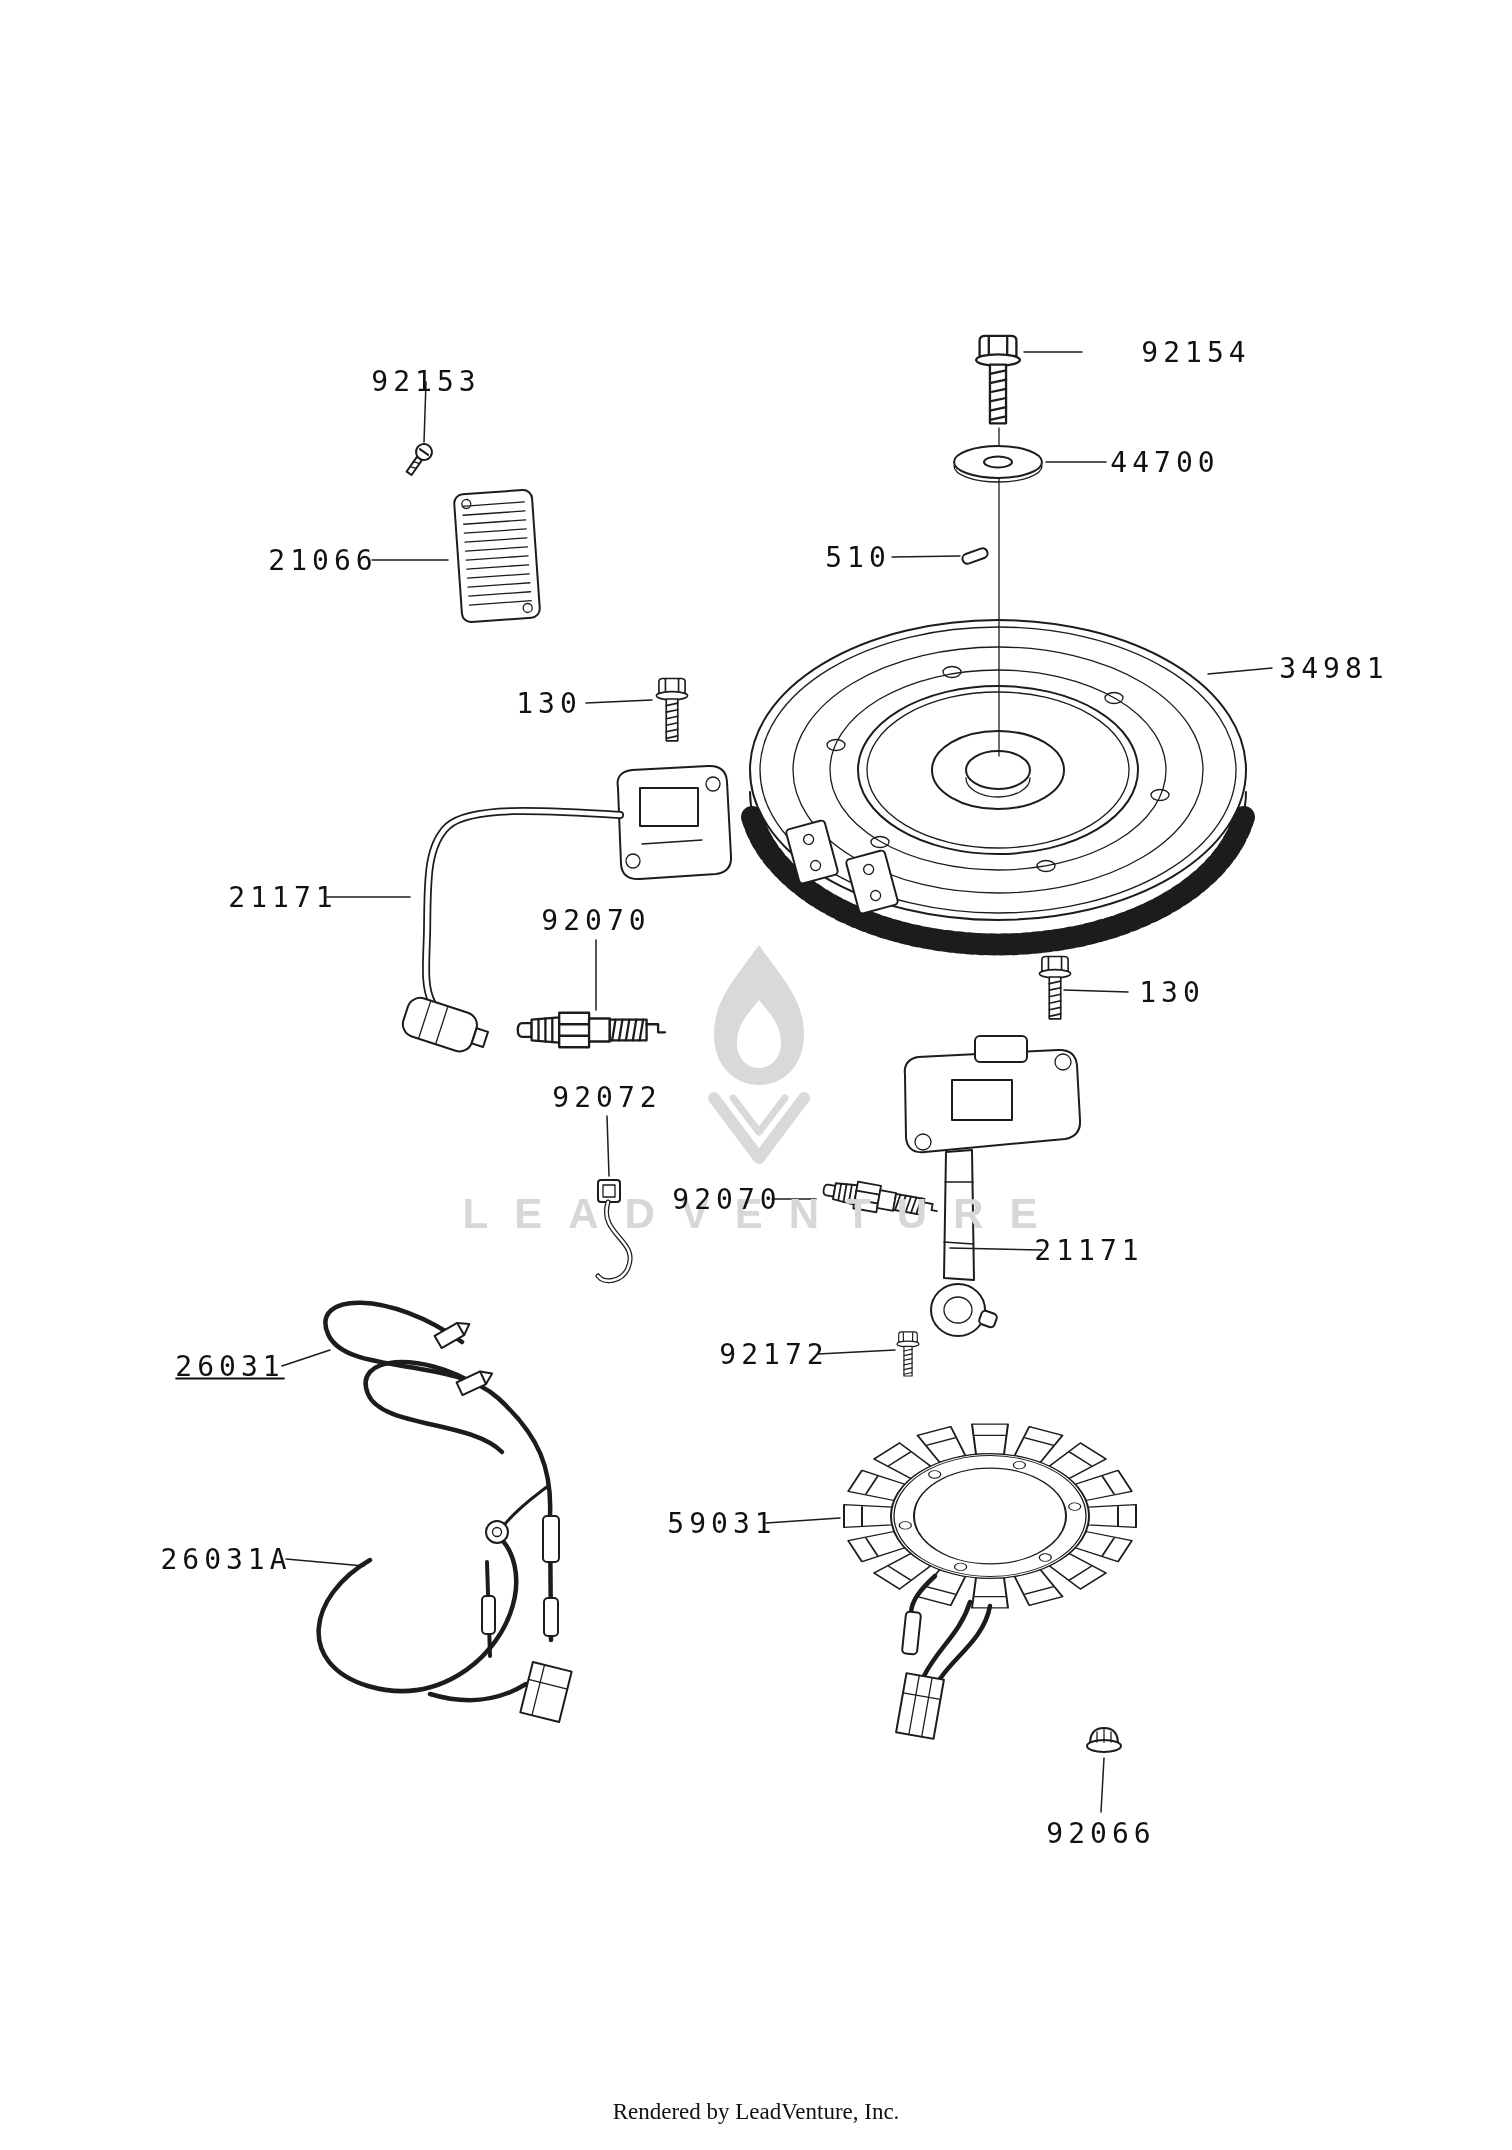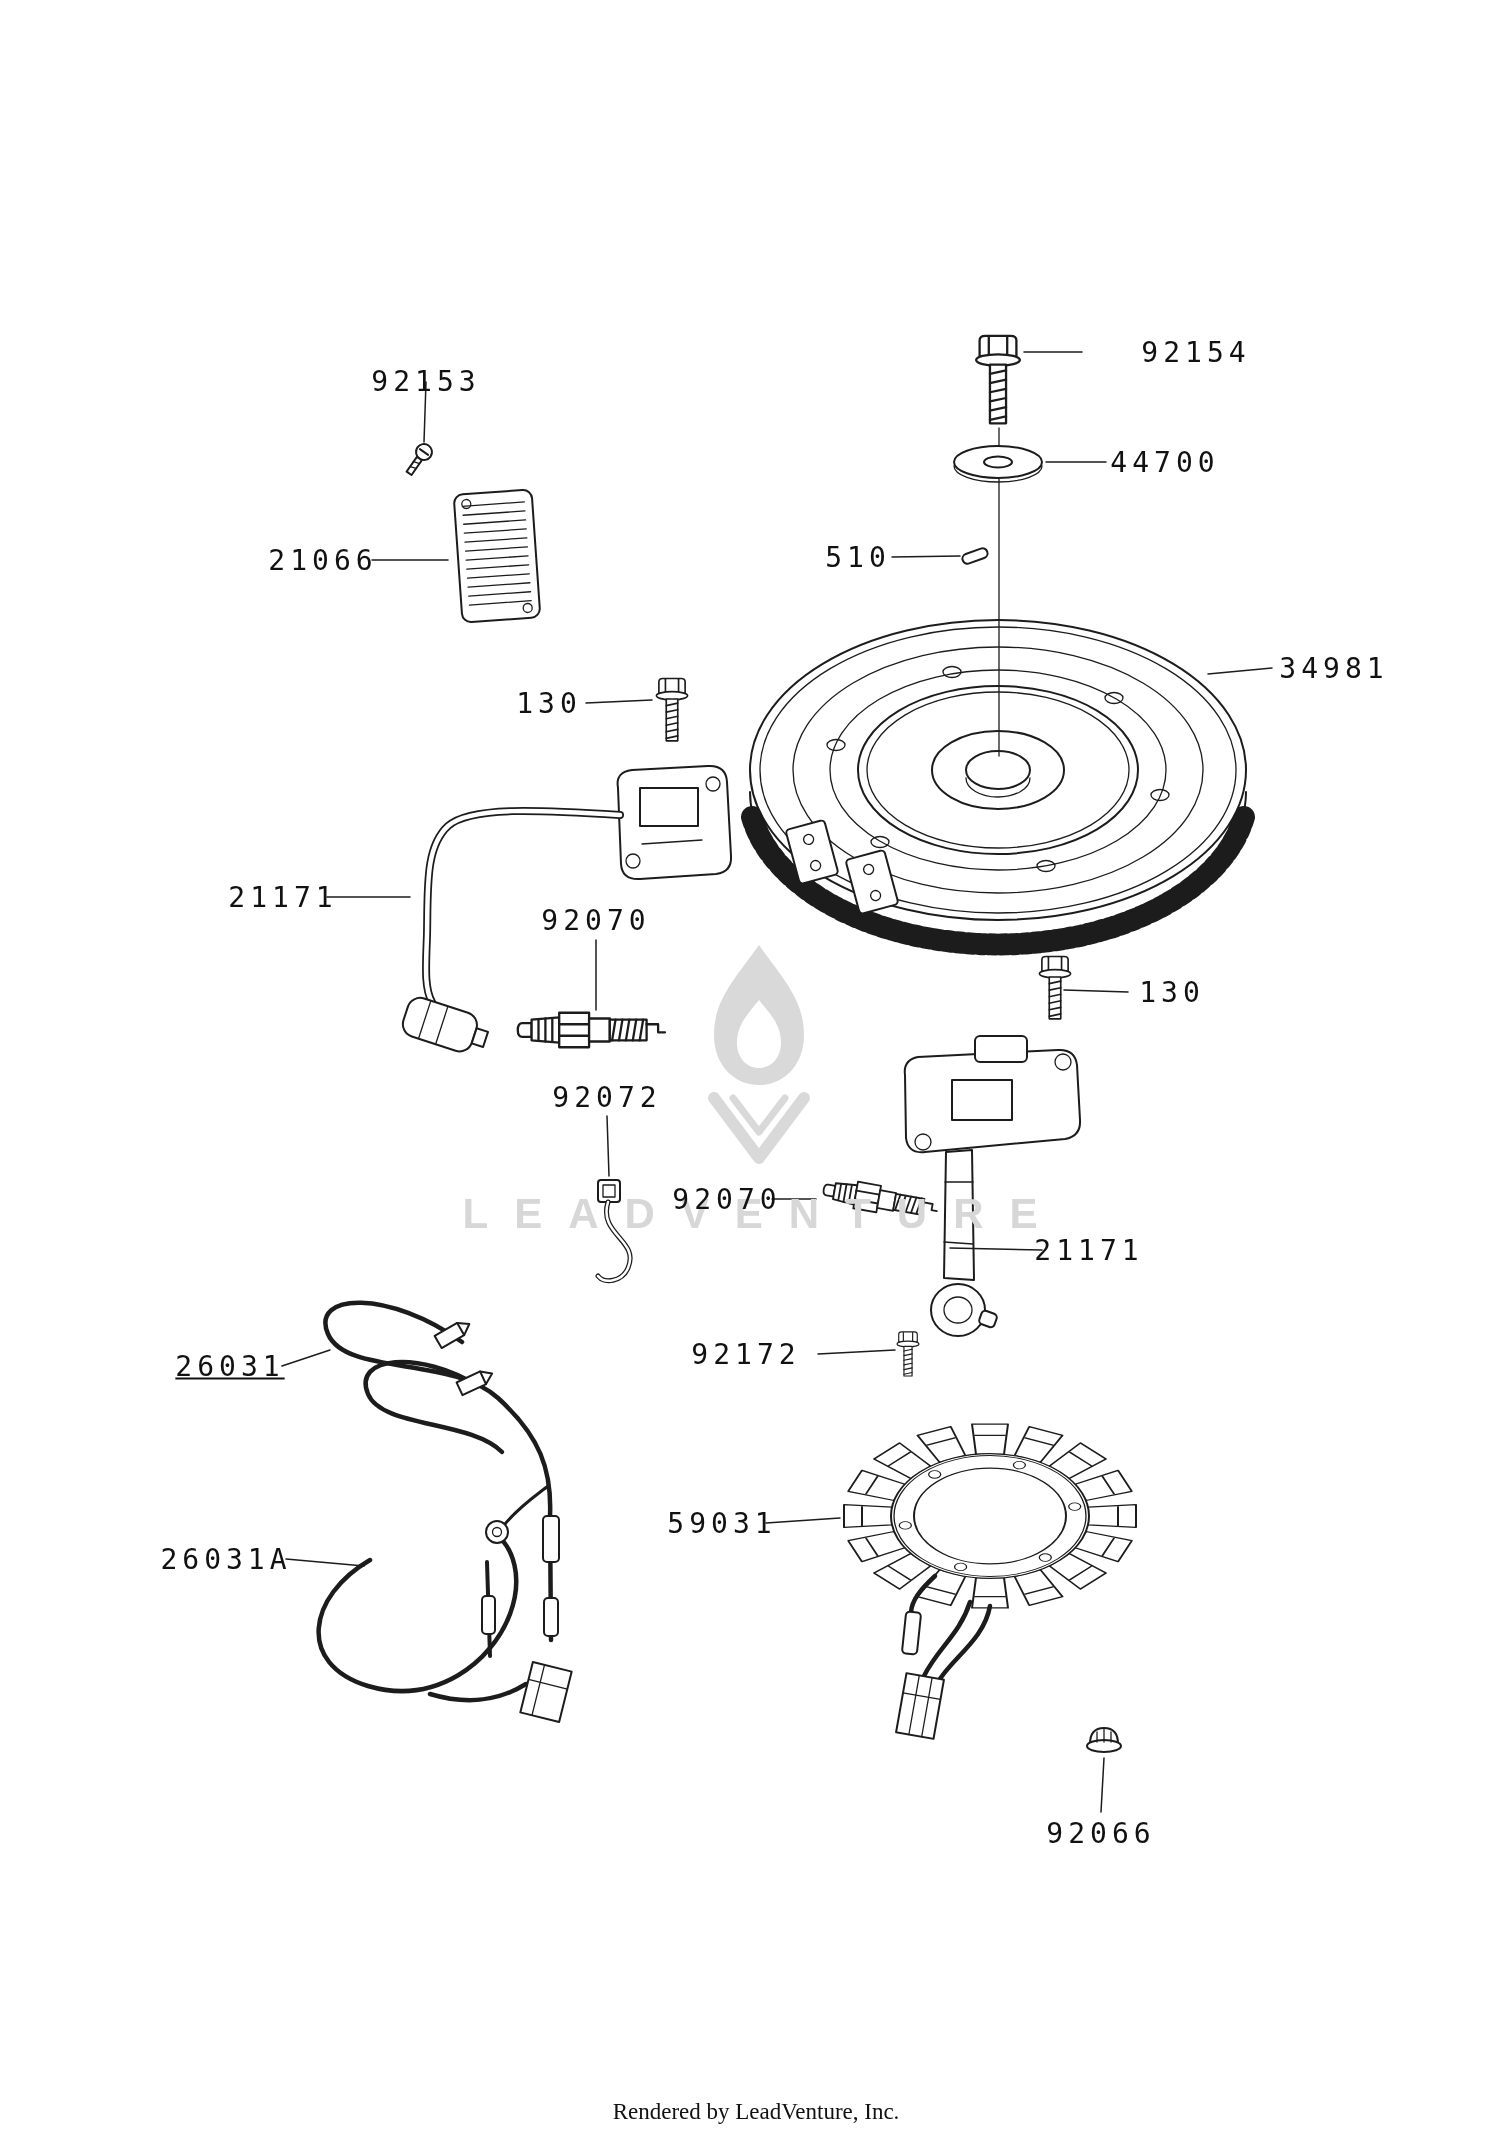--- a/index.html
+++ b/index.html
@@ -315,20 +315,20 @@
 <div class="part-label" style="left:858px; top:557px;">510</div>
 <div class="part-label" style="left:1334px; top:668px;">34981</div>
 <div class="part-label" style="left:549px; top:703px;">130</div>
 <div class="part-label" style="left:283px; top:897px;">21171</div>
 <div class="part-label" style="left:596px; top:920px;">92070</div>
 <div class="part-label" style="left:1172px; top:992px;">130</div>
 <div class="part-label" style="left:607px; top:1097px;">92072</div>
 <div class="part-label" style="left:727px; top:1199px;">92070</div>
 <div class="part-label" style="left:1089px; top:1250px;">21171</div>
 <div class="part-label" style="left:230px; top:1366px;text-decoration:underline;">26031</div>
-<div class="part-label" style="left:746px; top:1354px;">92172</div>
+<div class="part-label" style="left:774px; top:1354px;">92172</div>
 <div class="part-label" style="left:722px; top:1523px;">59031</div>
 <div class="part-label" style="left:226px; top:1559px;">26031A</div>
 <div class="part-label" style="left:1101px; top:1833px;">92066</div>
 
 <div class="footer">Rendered by LeadVenture, Inc.</div>
 
 </div>
 
 </body></html>

